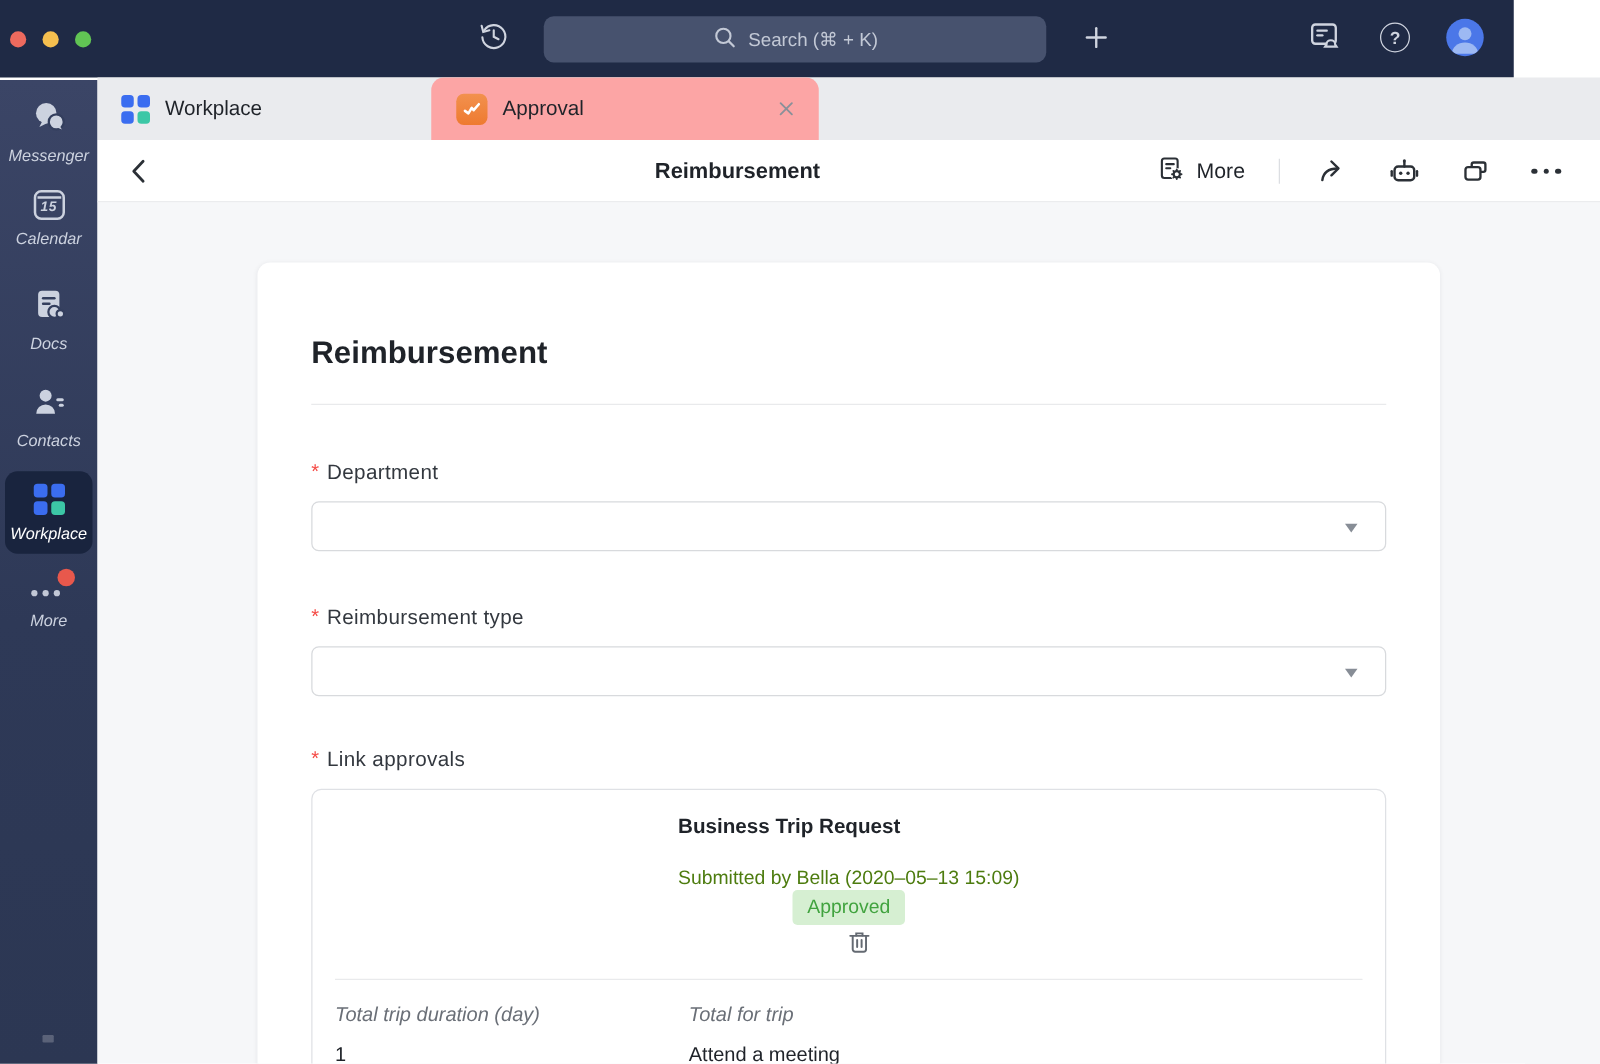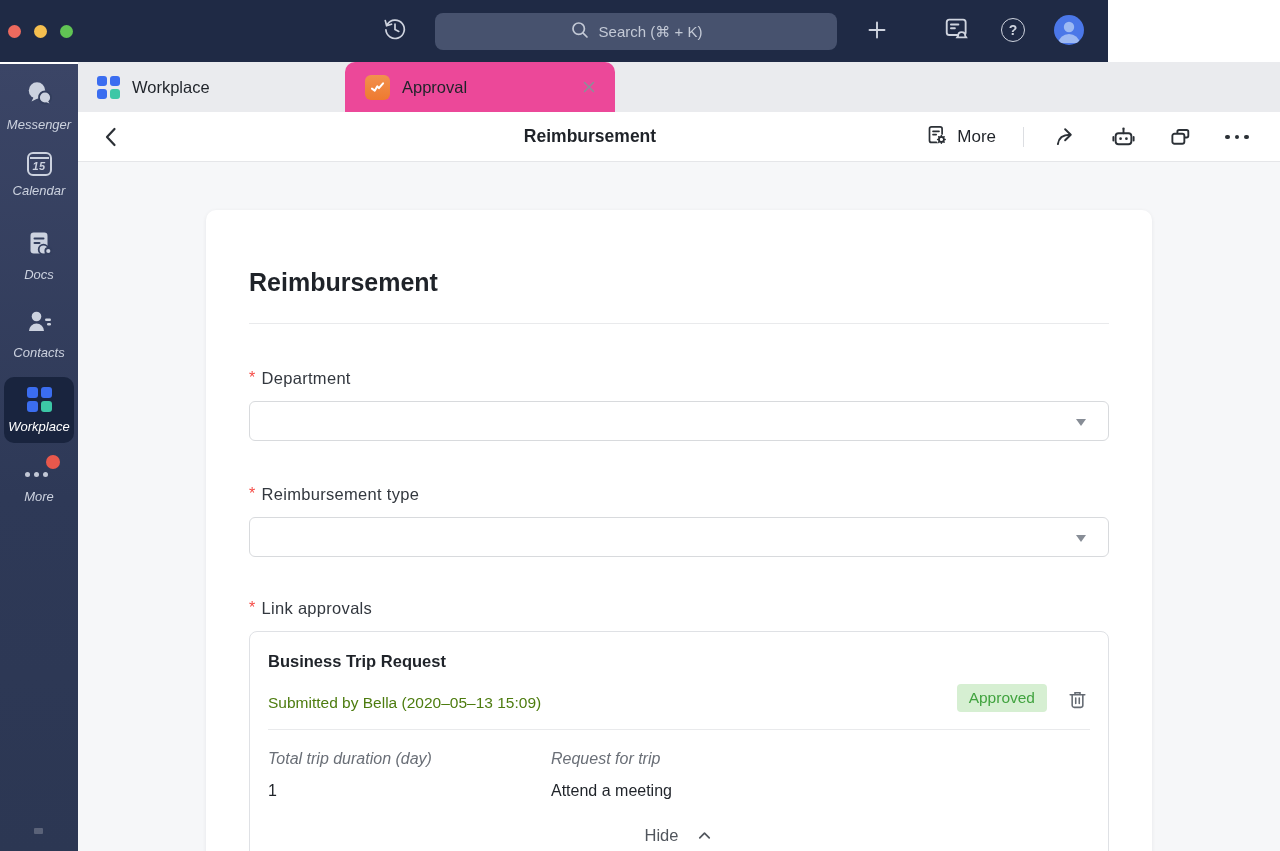--- a/index.html
+++ b/index.html
@@ -1,21 +1,21 @@
 <!DOCTYPE html>
 <html><head>
 <meta charset="utf-8">
 <style>
   * { margin:0; padding:0; box-sizing:border-box; }
   html,body { width:1280px; height:851px; }
   body { font-family:"Liberation Sans","DejaVu Sans",sans-serif; overflow:hidden; background:#fff; color:#1f2329; }
   .app { position:relative; width:1280px; height:851px; overflow:hidden; }
 
   
-  .topbar { position:absolute; left:0; top:0; width:1108px; height:62px; background:#1f2a45; }
+  .topbar { position:absolute; left:0; top:0; width:1211px; height:62px; background:#1f2a45; }
   .traffic { position:absolute; left:8px; top:25px; display:flex; gap:13px; }
   .light { width:13px; height:13px; border-radius:50%; }
   .light.red{ background:#ed6a5e; } .light.yellow{ background:#f5bf4f; } .light.green{ background:#61c454; }
   .history-btn { position:absolute; left:381px; top:17px; width:28px; height:28px; display:flex; align-items:center; justify-content:center; cursor:pointer; }
   .searchbar { position:absolute; left:435px; top:13px; width:402px; height:37px; background:#47526e; border-radius:8px; display:flex; align-items:center; justify-content:center; gap:9px; color:#c3c9d6; font-size:15px; cursor:pointer; }
   .plus-btn { position:absolute; left:864px; top:19px; width:26px; height:26px; display:flex; align-items:center; justify-content:center; cursor:pointer; }
   .topbar-right { position:absolute; right:24px; top:15px; display:flex; align-items:center; gap:26px; }
   .tb-icon-btn { width:30px; height:30px; display:flex; align-items:center; justify-content:center; cursor:pointer; }
   .help-circle { width:24px; height:24px; border:1.7px solid #cfd4df; border-radius:50%; color:#cfd4df; font-size:14px; font-weight:bold; display:flex; align-items:center; justify-content:center; }
   .avatar { width:30px; height:30px; border-radius:50%; background:#4b77e8; overflow:hidden; cursor:pointer; }
@@ -31,21 +31,21 @@
   .more-dots i { position:absolute; top:14px; width:5px; height:5px; border-radius:50%; background:#c2c8d6; }
   .more-dots i:nth-child(1){left:3px;} .more-dots i:nth-child(2){left:12px;} .more-dots i:nth-child(3){left:21px;}
   .more-badge { position:absolute; right:-4px; top:-3px; width:14px; height:14px; border-radius:50%; background:#e8584c; }
   .side-foot-mark { position:absolute; left:34px; top:764px; width:9px; height:6px; background:rgba(255,255,255,.22); border-radius:1px; }
 
   
   .main { position:absolute; left:78px; top:62px; width:1202px; height:789px; }
   .tabbar { position:absolute; left:0; top:0; width:1202px; height:50px; background:#eaebee; }
   .tab { position:absolute; top:0; height:50px; display:flex; align-items:center; gap:12px; font-size:16.5px; color:#1f2329; cursor:pointer; }
   .tab.workplace { left:0; width:267px; padding-left:19px; }
-  .tab.approval { left:267px; width:270px; background:#ec4899; border-radius:10px 10px 0 0; padding:0 14px 0 20px; }
+  .tab.approval { left:267px; width:310px; background:#fca5a5; border-radius:10px 10px 0 0; padding:0 14px 0 20px; }
   .tab-close { margin-left:auto; width:24px; height:24px; display:flex; align-items:center; justify-content:center; cursor:pointer; }
   .wp-icon { display:grid; grid-template-columns:10px 10px; grid-template-rows:10px 10px; gap:3px; }
   .wp-icon i { border-radius:3px; background:#3b6df0; }
   .wp-icon i.teal { background:#3cc7a6; }
   .approval-icon { width:25px; height:25px; border-radius:6px; background:linear-gradient(180deg,#f2914e,#ee7a30); display:flex; align-items:center; justify-content:center; }
 
   .page-header { position:absolute; left:0; top:50px; width:1202px; height:50px; background:#fff; border-bottom:1px solid #e5e6e9; }
   .back-btn { position:absolute; left:20px; top:11px; width:28px; height:28px; display:flex; align-items:center; justify-content:center; cursor:pointer; }
   .page-title { position:absolute; left:512px; top:14px; transform:translateX(-50%); font-size:17.5px; font-weight:bold; color:#1f2329; white-space:nowrap; }
   .header-actions { position:absolute; right:28px; top:0; height:50px; display:flex; align-items:center; gap:27px; }
@@ -58,21 +58,21 @@
   .content { position:absolute; left:0; top:100px; width:1202px; height:689px; background:#f6f7f9; overflow:hidden; }
   .card { position:absolute; left:128px; top:48px; width:946px; height:720px; background:#fff; border-radius:10px; box-shadow:0 1px 4px rgba(31,35,41,.07); padding:0 43px; }
   .form-title { margin-top:58px; font-size:25px; font-weight:bold; color:#1f2329; }
   .card-divider { margin-top:26px; border-top:1px solid #e9eaec; }
   .field-label { display:flex; align-items:flex-start; gap:6px; font-size:16.5px; color:#33383f; letter-spacing:.3px; }
   .req { color:#f54a45; font-size:16px; line-height:18px; }
   .f1 { margin-top:45px; } .f2 { margin-top:44px; } .f3 { margin-top:42px; }
   .select { position:relative; margin-top:13px; height:40px; border:1px solid #d8dadd; border-radius:6px; background:#fff; cursor:pointer; }
   .caret { position:absolute; right:22px; top:17px; width:0; height:0; border-left:5.5px solid transparent; border-right:5.5px solid transparent; border-top:7px solid #878d96; }
   .linked-card { margin-top:13px; border:1px solid #dfe1e5; border-radius:8px; padding:20px 18px 14px; }
-  .la-head { display:flex; align-items:flex-end; }
+  .la-head { display:flex; align-items:center;flex-direction:column; }
   .la-titles { flex:1; min-width:0; }
   .la-title { font-size:16.5px; font-weight:bold; color:#1f2329; }
   .la-sub { margin-top:23px; font-size:15.5px; color:#4d7c0f; }
   .status-badge { background:#d6efd2; color:#41a33f; font-size:15.5px; padding:5px 12px; border-radius:4px; white-space:nowrap; }
   .trash-btn { margin-left:17px; width:26px; height:26px; display:flex; align-items:center; justify-content:center; cursor:pointer; }
   .la-divider { margin-top:17px; border-top:1px solid #e9eaec; }
   .la-details { display:flex; margin-top:20px; }
   .la-col1 { width:283px; }
   .la-label { font-size:16px; color:#6a6f77;font-style:italic; }
   .la-value { margin-top:14px; font-size:16px; color:#1f2329; }
@@ -345,21 +345,21 @@
               </svg>
             </span>
           </div>
           <div class="la-divider"></div>
           <div class="la-details">
             <div class="la-col1">
               <div class="la-label">Total trip duration (day)</div>
               <div class="la-value">1</div>
             </div>
             <div class="la-col2">
-              <div class="la-label">Request for trip</div>
+              <div class="la-label">Total for trip</div>
               <div class="la-value">Attend a meeting</div>
             </div>
           </div>
           <div class="hide-row">
             <span class="hide-btn">
               <span>Hide</span>
               <svg width="17" height="17" viewBox="0 0 18 18" fill="none" stroke="#51565d" stroke-width="1.8" stroke-linecap="round" stroke-linejoin="round">
                 <path d="M4 11.5 L9 6.5 L14 11.5"></path>
               </svg>
             </span>

